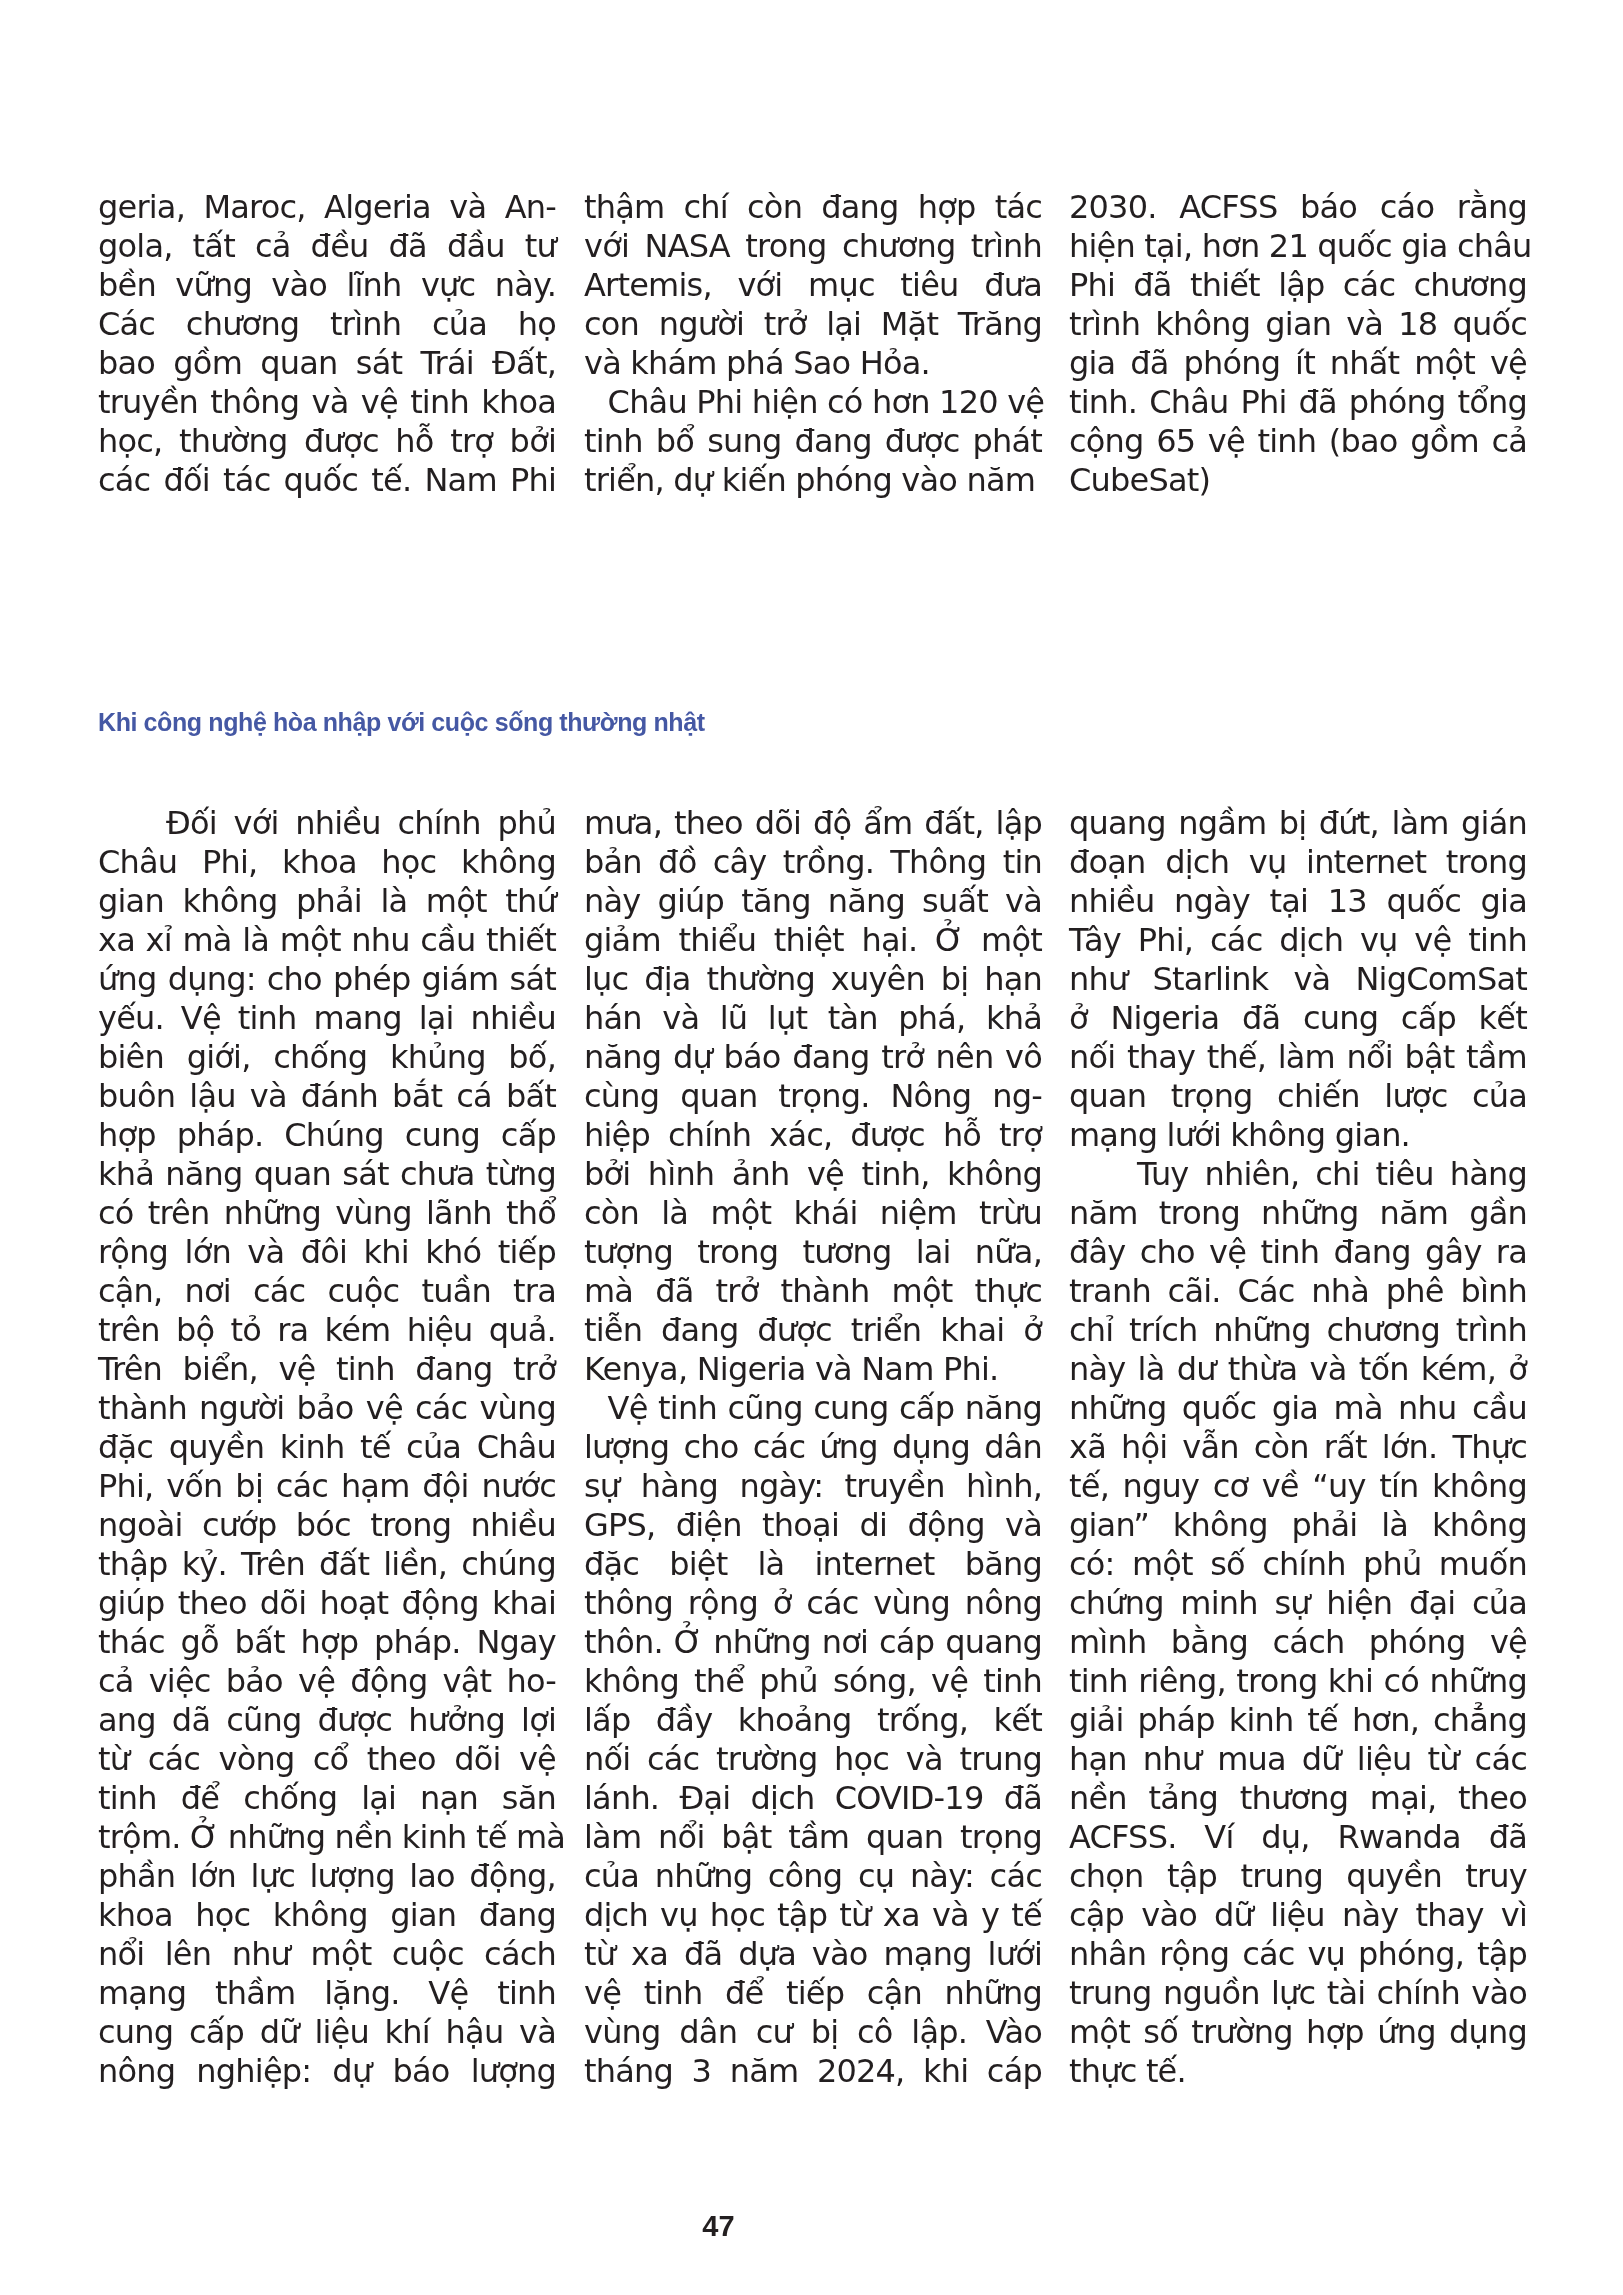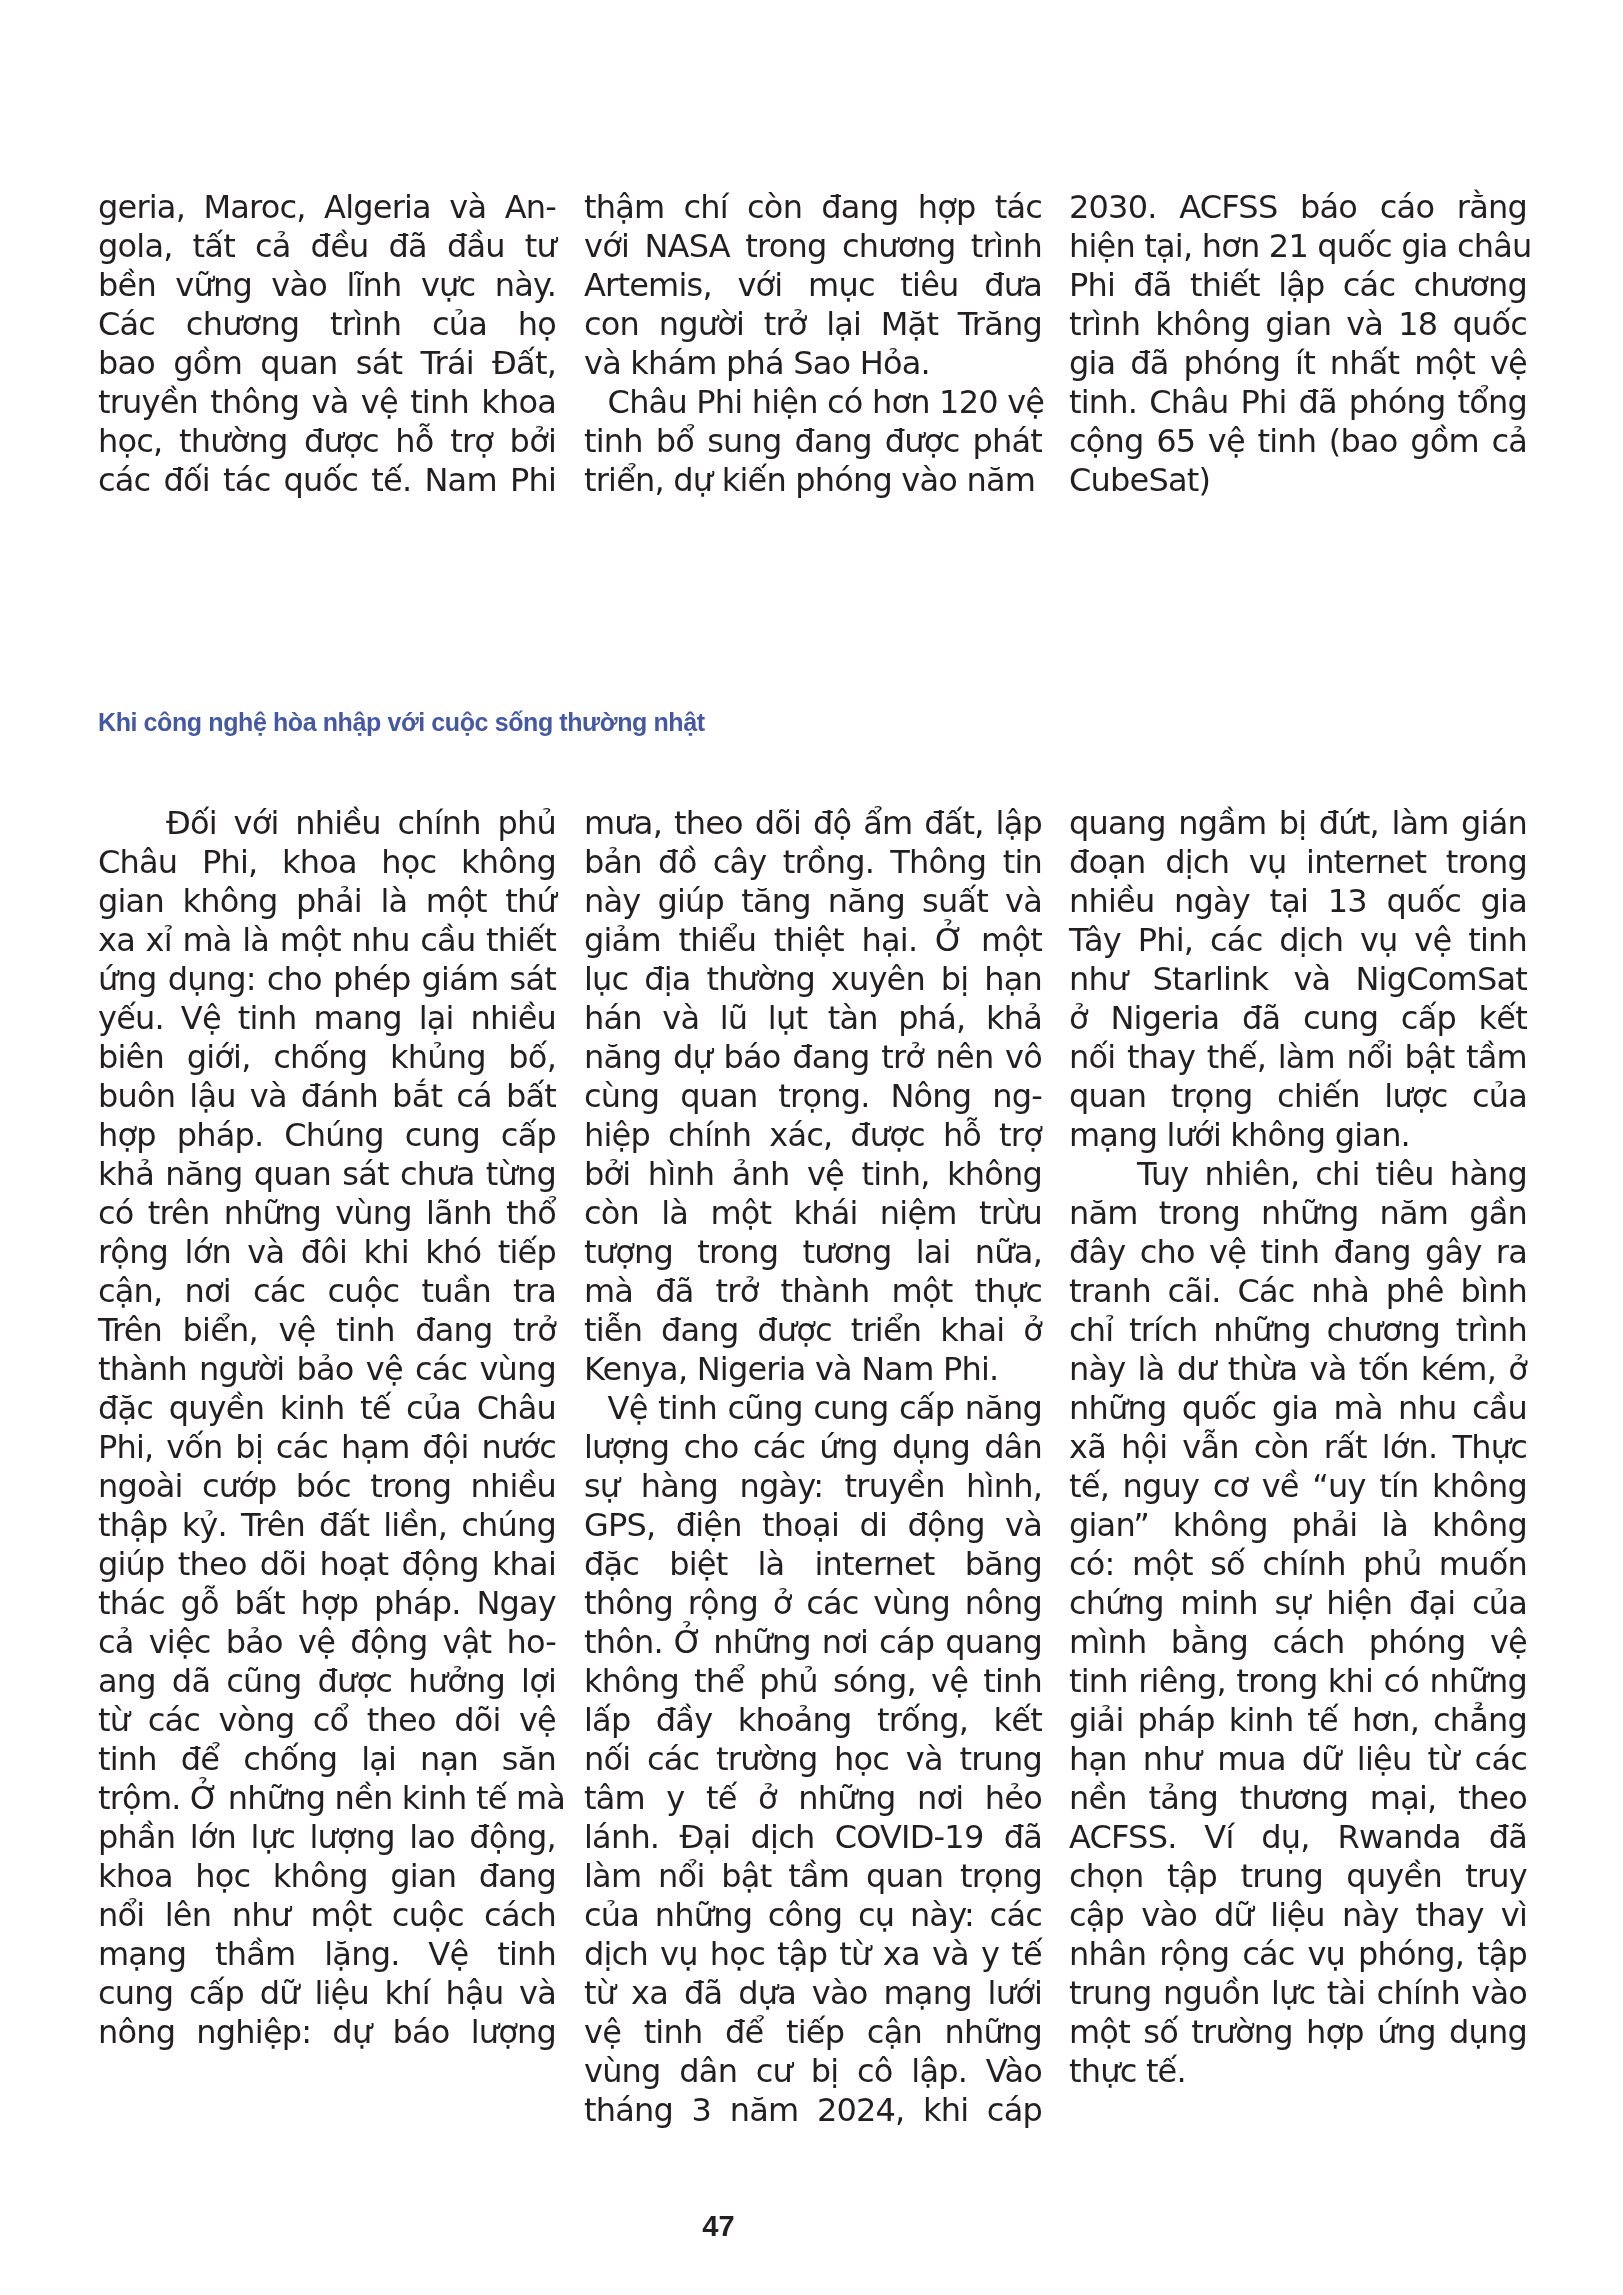--- a/index.html
+++ b/index.html
@@ -65,20 +65,21 @@
     <span class="ln">xa xỉ mà là một nhu cầu thiết</span>
     <span class="ln">ứng dụng: cho phép giám sát</span>
     <span class="ln">yếu. Vệ tinh mang lại nhiều</span>
     <span class="ln">biên giới, chống khủng bố,</span>
     <span class="ln">buôn lậu và đánh bắt cá bất</span>
     <span class="ln">hợp pháp. Chúng cung cấp</span>
     <span class="ln">khả năng quan sát chưa từng</span>
     <span class="ln">có trên những vùng lãnh thổ</span>
     <span class="ln">rộng lớn và đôi khi khó tiếp</span>
     <span class="ln">cận, nơi các cuộc tuần tra</span>
+    <span class="ln">trên bộ tỏ ra kém hiệu quả.</span>
     <span class="ln">Trên biển, vệ tinh đang trở</span>
     <span class="ln">thành người bảo vệ các vùng</span>
     <span class="ln">đặc quyền kinh tế của Châu</span>
     <span class="ln">Phi, vốn bị các hạm đội nước</span>
     <span class="ln">ngoài cướp bóc trong nhiều</span>
     <span class="ln">thập kỷ. Trên đất liền, chúng</span>
     <span class="ln">giúp theo dõi hoạt động khai</span>
     <span class="ln">thác gỗ bất hợp pháp. Ngay</span>
     <span class="ln">cả việc bảo vệ động vật ho-</span>
     <span class="ln">ang dã cũng được hưởng lợi</span>
@@ -111,21 +112,20 @@
     <span class="ln indent">Vệ tinh cũng cung cấp năng</span>
     <span class="ln">lượng cho các ứng dụng dân</span>
     <span class="ln">sự hàng ngày: truyền hình,</span>
     <span class="ln">GPS, điện thoại di động và</span>
     <span class="ln">đặc biệt là internet băng</span>
     <span class="ln">thông rộng ở các vùng nông</span>
     <span class="ln">thôn. Ở những nơi cáp quang</span>
     <span class="ln">không thể phủ sóng, vệ tinh</span>
     <span class="ln">lấp đầy khoảng trống, kết</span>
     <span class="ln">nối các trường học và trung</span>
-    <span class="ln">tâm y tế ở những nơi hẻo</span>
     <span class="ln">lánh. Đại dịch COVID-19 đã</span>
     <span class="ln">làm nổi bật tầm quan trọng</span>
     <span class="ln">của những công cụ này: các</span>
     <span class="ln">dịch vụ học tập từ xa và y tế</span>
     <span class="ln">từ xa đã dựa vào mạng lưới</span>
     <span class="ln">vệ tinh để tiếp cận những</span>
     <span class="ln">vùng dân cư bị cô lập. Vào</span>
     <span class="ln">tháng 3 năm 2024, khi cáp</span>
   </div>
 <div class="col" id="c3b">

